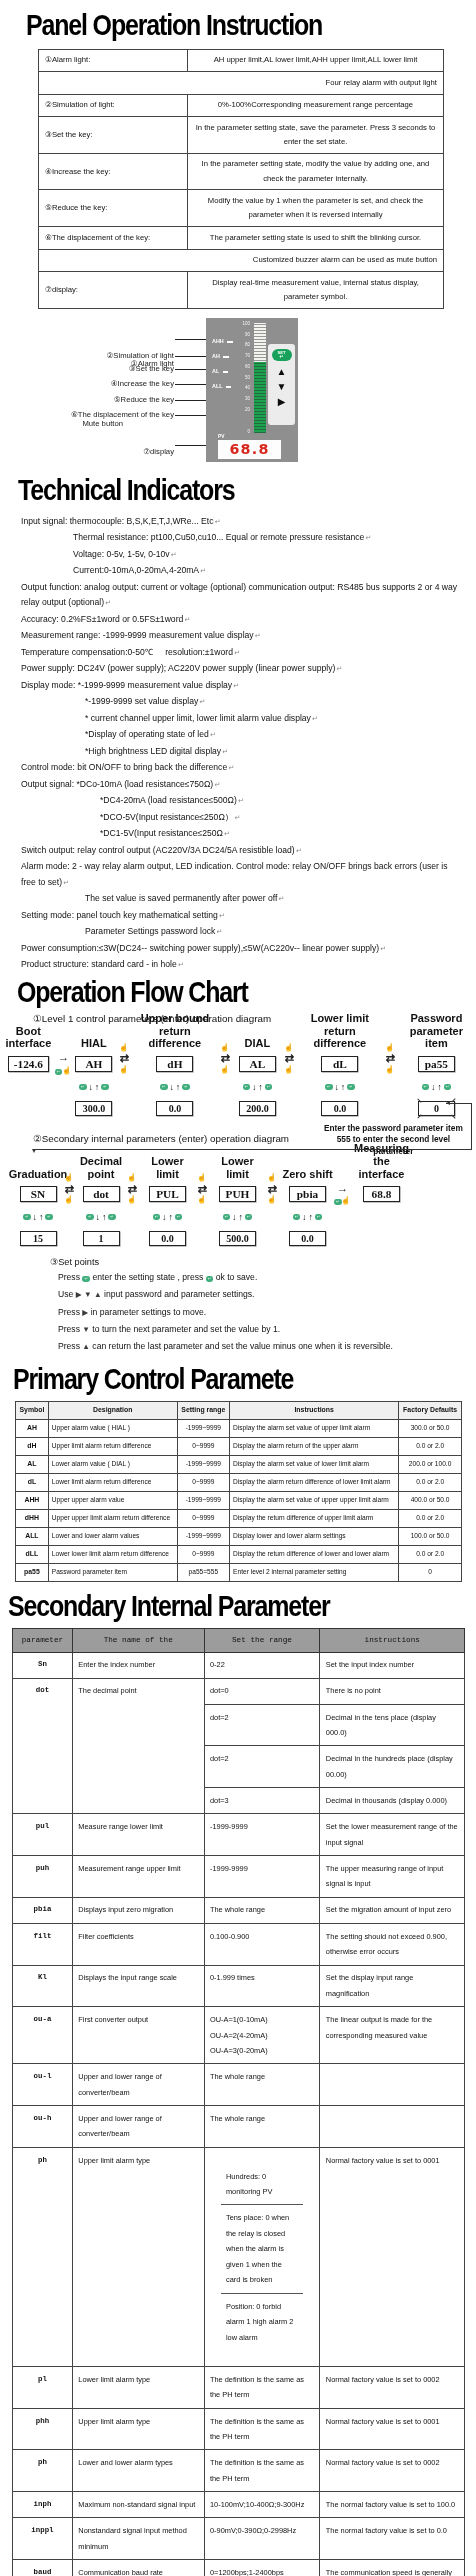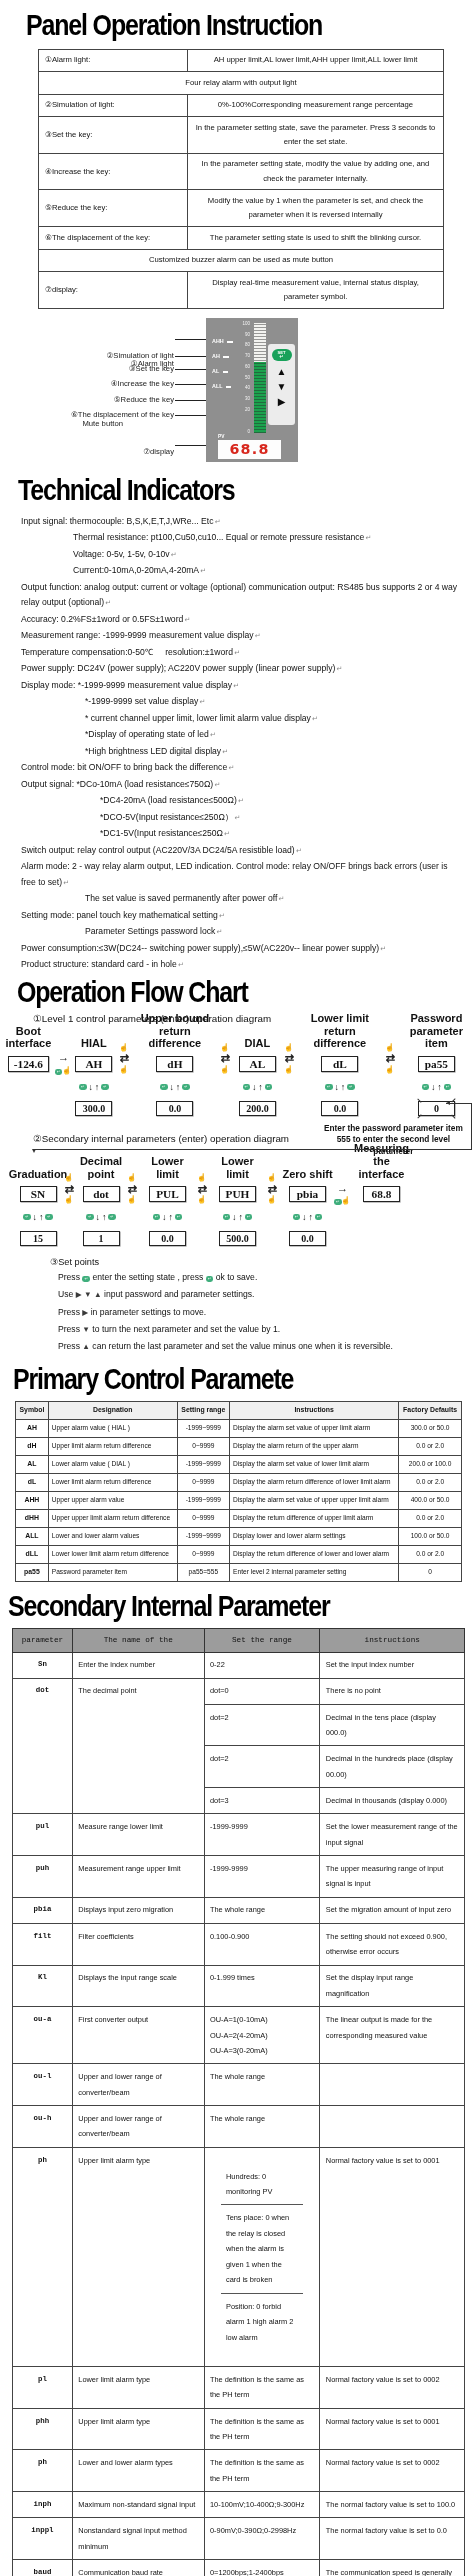--- a/index.html
+++ b/index.html
@@ -16,21 +16,21 @@
   #h-s4 { margin: 8.3px 0 6px 13px; }
   #h-s5 { margin: 9.5px 0 6px 8.3px; }
   #h-s6 { margin: 9.5px 0 7.1px 8.3px; }
 
   
   table { border-collapse: collapse; }
   .t1 { margin: 2.4px 0 0 38px; width: 406px; border: 1.2px solid #333; font-size: 7.7px; }
   .t1 td { border: 0.6px solid #444; padding: 3.6px 6px; line-height: 1.85; }
   .t1 td.lab { width: 149px; text-align: left; }
   .t1 td.desc { text-align: center; }
-  .t1 td.span2 { text-align: center; }
+  .t1 td.span2 { text-align: right; }
 
   
   #panel-fig { position: relative; height: 153px; margin-top: 6px; }
   .callout { position: absolute; left: 0; width: 174px; text-align: right;
              font-size: 7.7px; color: #222; }
   .callout .sub { display: block; padding-right: 51px; }
   .cline { position: absolute; border-top: 0.8px solid #222; height: 0; }
   .cline::after { content: ""; position: absolute; right: -4.8px; top: -2.7px;
                   border: 2.4px solid transparent; border-left: 3.6px solid #111; }
   #panel { position: absolute; left: 206px; top: 3.6px; width: 92px; height: 144px;

